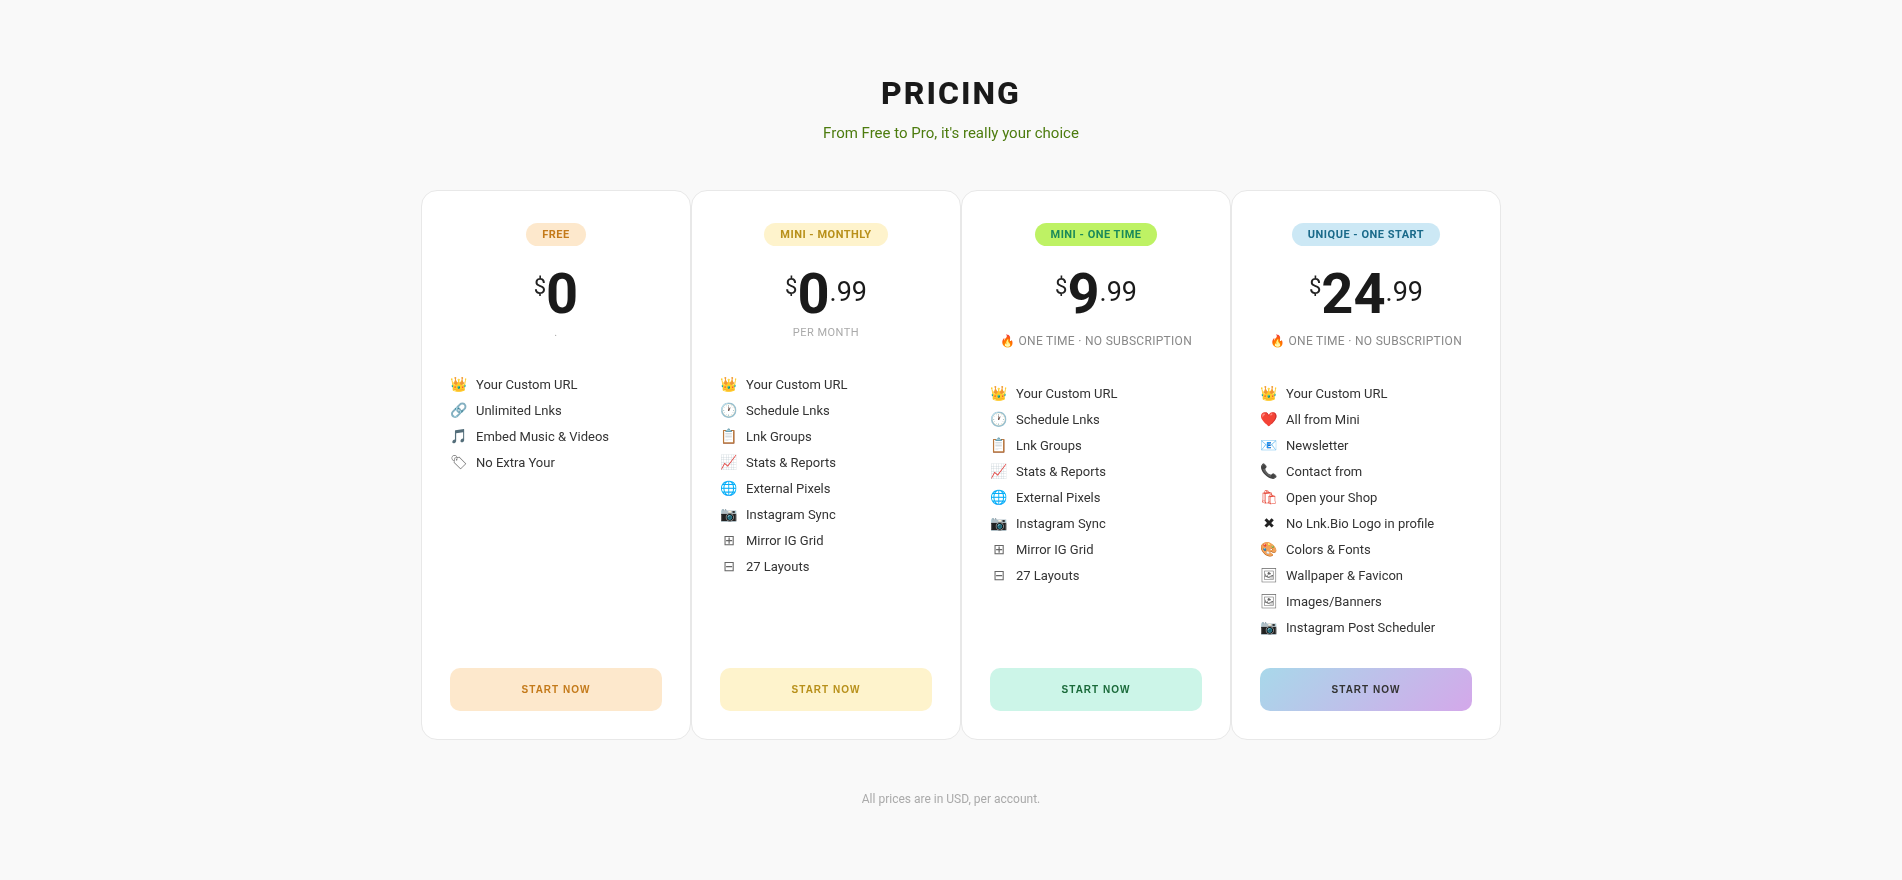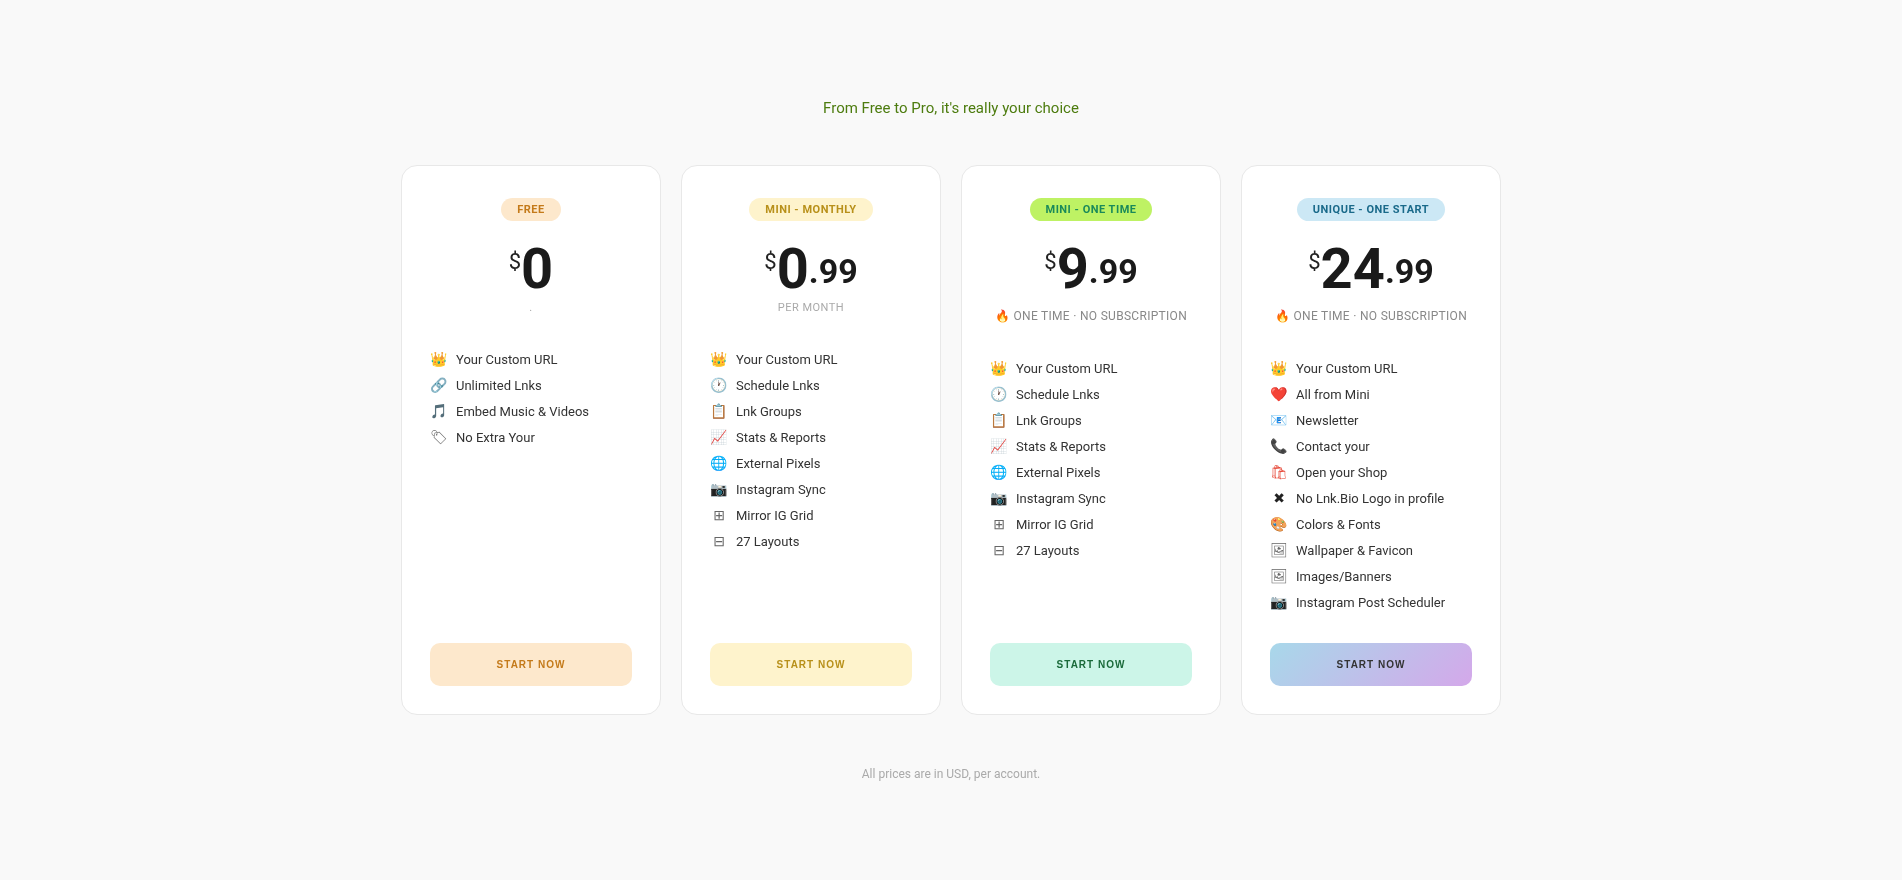--- a/index.html
+++ b/index.html
@@ -24,21 +24,20 @@
       letter-spacing: 2px;
       margin-bottom: 12px;
     }
     .page-subtitle {
       font-size: 15px;
       color: #4d7c0f;
       font-weight: 400;
     }
     .pricing-grid {
       display: flex;
-      gap: 20px;
       justify-content: flex-end;
       flex-wrap: nowrap;
       max-width: 1100px;
       width: 100%;
     }
     .pricing-card {
       background: #fff;
       border: 1px solid #e8e8e8;
       border-radius: 16px;
       padding: 32px 28px 28px;
@@ -79,22 +78,22 @@
       color: #222;
       margin-top: 8px;
     }
     .price-value {
       font-size: 56px;
       font-weight: 700;
       color: #1a1a1a;
       line-height: 1;
     }
     .price-decimal {
-      font-size: 34px;
-      font-weight: 700;
+      font-size: 27px;
+      font-weight: 400;
       color: #1a1a1a;
       margin-top: 10px;
     }
     .price-period {
       font-size: 11px;
       color: #aaa;
       text-transform: uppercase;
       letter-spacing: 0.5px;
       margin-top: 4px;
     }
@@ -172,20 +171,21 @@
       margin-top: 52px;
       font-size: 12px;
       color: #aaa;
       text-align: center;
     }
   </style>
 </head>
 <body>
 
 <header class="page-header">
+  <h1 class="page-title">PRICING</h1>
   <p class="page-subtitle">From Free to Pro, it's really your choice</p>
 </header>
 
 <div class="pricing-grid" id="pricing-grid">
 <div class="pricing-card">
       <div class="plan-badge badge-free">FREE</div>
       <div class="price-area">
         <div class="price-main">
           <span class="price-dollar">$</span>
           <span class="price-value">0</span>
@@ -322,21 +322,21 @@
         <li>
           <span class="feat-icon heart">❤️</span>
           <span>All from Mini</span>
         </li>
         <li>
           <span class="feat-icon newsletter">📧</span>
           <span>Newsletter</span>
         </li>
         <li>
           <span class="feat-icon contact">📞</span>
-          <span>Contact your</span>
+          <span>Contact from</span>
         </li>
         <li>
           <span class="feat-icon shop">🛍</span>
           <span>Open your Shop</span>
         </li>
         <li>
           <span class="feat-icon nologo">✖</span>
           <span>No Lnk.Bio Logo in profile</span>
         </li>
         <li>

